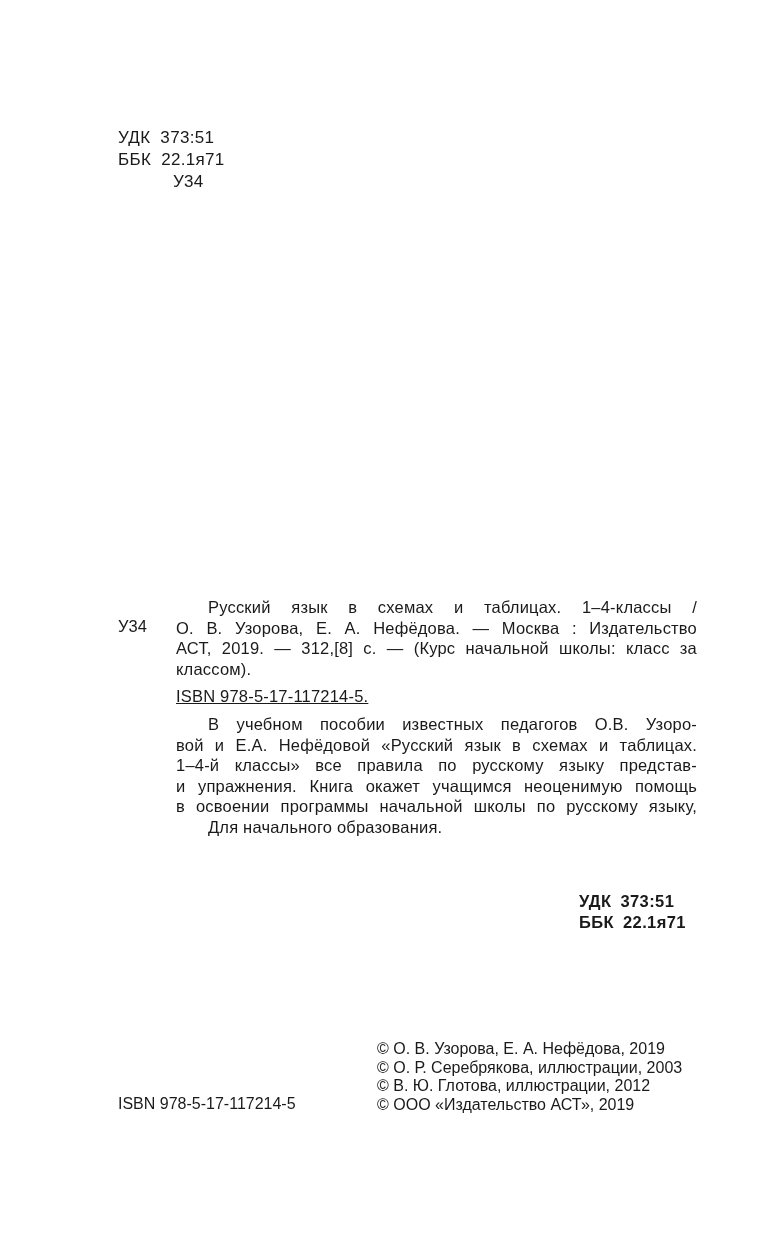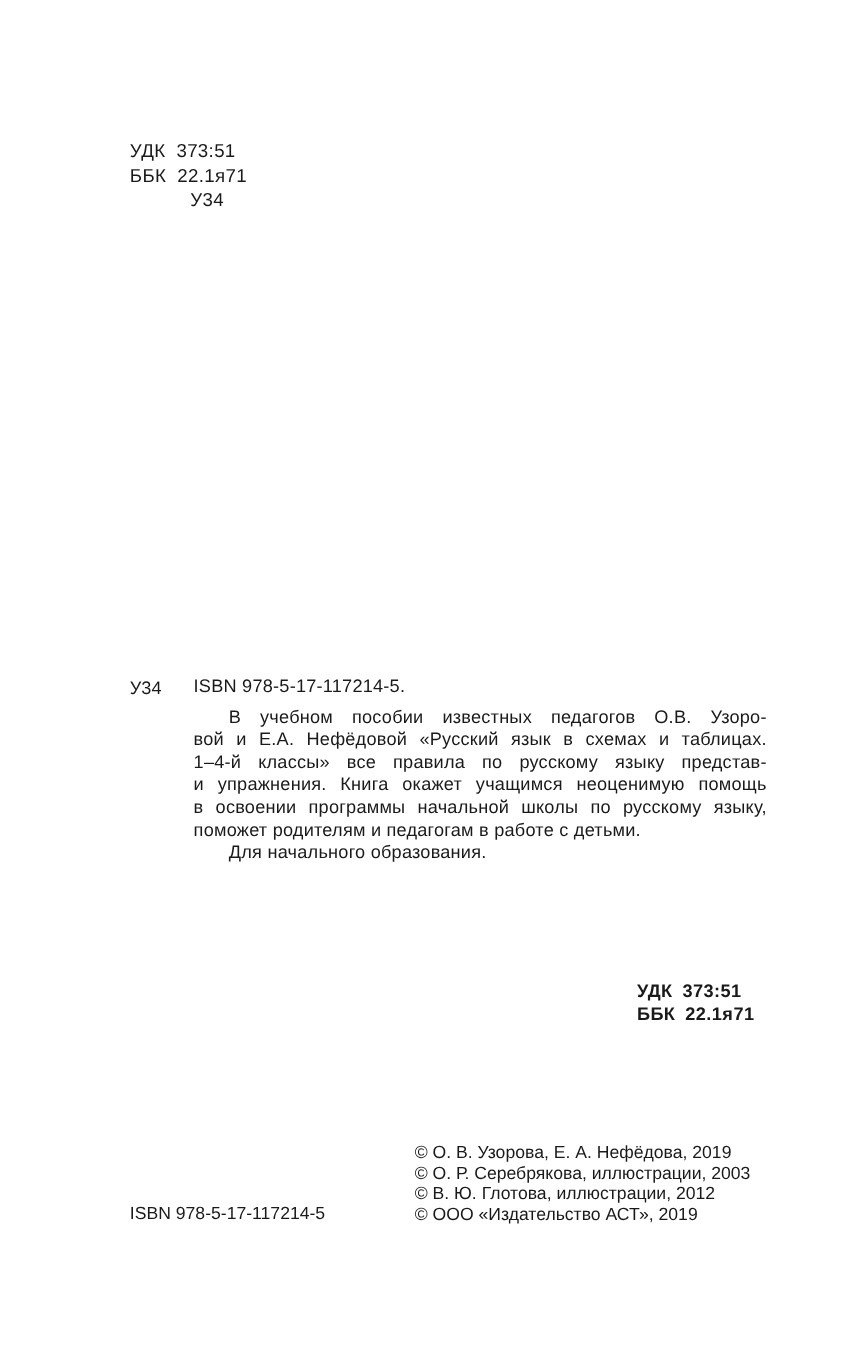--- a/index.html
+++ b/index.html
@@ -35,21 +35,21 @@
     width: 521px;
     font-size: 16.5px;
     line-height: 20.6px;
     letter-spacing: 0.2px;
   }
   .biblio p { margin: 0; text-align: justify; }
   .biblio .author-head { font-weight: bold; text-indent: 32px; word-spacing: 4px; letter-spacing: 0.5px; }
   .biblio .justify-lines span { display: block; text-align: justify; text-align-last: justify; }
   .biblio .justify-lines span.last { text-align-last: left; }
   .biblio .justify-lines span.first { padding-left: 32px; }
-  .biblio .isbn { margin-top: 17px; margin-bottom: 7px; }
+  .biblio .isbn { margin-top: 7px; margin-bottom: 7px; text-decoration: underline; }
 
   .codes-right {
     position: absolute;
     left: 579px;
     top: 891px;
     font-weight: bold;
     font-size: 16.5px;
     line-height: 21px;
     letter-spacing: 0.4px;
     word-spacing: 4px;
@@ -71,28 +71,33 @@
 
 <div class="abs top-class">
   <span class="row gap">УДК  373:51</span>
   <span class="row gap">ББК  22.1я71</span>
   <span class="row author-mark">У34</span>
 </div>
 
 <div class="abs side-mark">У34</div>
 
 <div class="biblio">
+  <div class="justify-lines">
+    <span class="first">Русский язык в схемах и таблицах. 1–4-классы /</span>
+    <span>О. В. Узорова, Е. А. Нефёдова. — Москва : Издательство</span>
+    <span>АСТ, 2019. — 312,[8] с. — (Курс начальной школы: класс за</span>
+    <span class="last">классом).</span>
+  </div>
   <p class="isbn">ISBN 978-5-17-117214-5.</p>
   <div class="justify-lines">
     <span class="first">В учебном пособии известных педагогов О.В. Узоро-</span>
     <span>вой и Е.А. Нефёдовой «Русский язык в схемах и таблицах.</span>
     <span>1–4-й классы» все правила по русскому языку представ-</span>
     <span>и упражнения. Книга окажет учащимся неоценимую помощь</span>
     <span>в освоении программы начальной школы по русскому языку,</span>
-    <span class="last">поможет родителям и педагогам в работе с детьми.</span>
     <span class="last first">Для начального образования.</span>
   </div>
 </div>
 
 <div class="codes-right">
   <span>УДК 373:51</span>
   <span>ББК 22.1я71</span>
 </div>
 
 <div class="abs footer-isbn">ISBN 978-5-17-117214-5</div>

